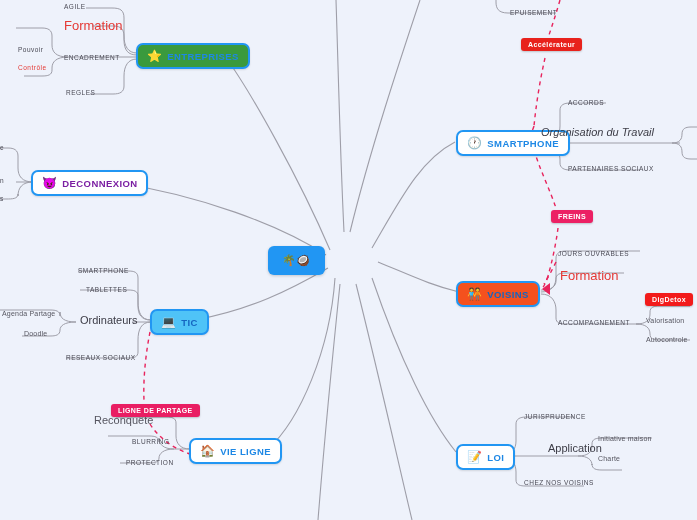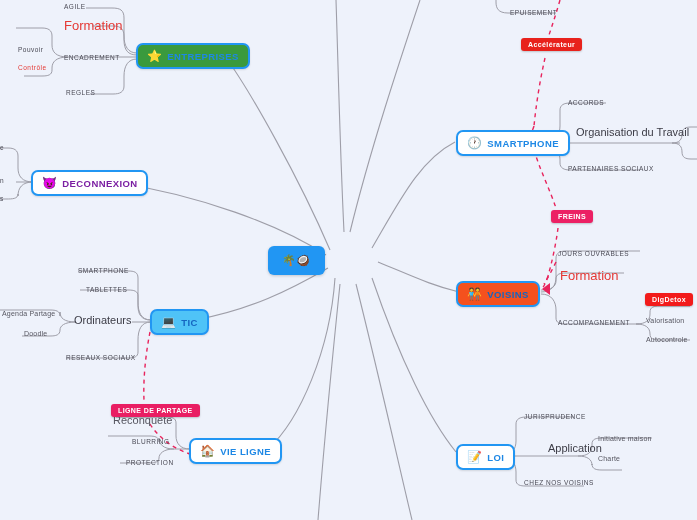--- a/index.html
+++ b/index.html
@@ -192,39 +192,39 @@
   <div class="node leaf" style="left:0px;top:144px;">e</div>
   <div class="node leaf" style="left:0px;top:177px;">n</div>
   <div class="node leaf" style="left:0px;top:195px;">s</div>
 
   <div class="node mnode n-lblue" style="left:150px;top:309px;">
     <span class="emo">💻</span>
     <span>TIC</span>
   </div>
   <div class="node leaf" style="left:78px;top:267px;">SMARTPHONE</div>
   <div class="node leaf" style="left:86px;top:286px;">TABLETTES</div>
-  <div class="node leaf big" style="left:74px;top:314px;">Ordinateurs</div>
+  <div class="node leaf big" style="left:80px;top:314px;">Ordinateurs</div>
   <div class="node leaf" style="left:66px;top:354px;">RESEAUX SOCIAUX</div>
   <div class="node leaf mid" style="left:2px;top:310px;">Agenda Partage</div>
   <div class="node leaf mid" style="left:24px;top:330px;">Doodle</div>
 
   <div class="node mnode n-white" style="left:189px;top:438px;">
     <span class="emo">🏠</span>
     <span>VIE LIGNE</span>
   </div>
-  <div class="node leaf recon" style="left:113px;top:414px;">Reconquête</div>
+  <div class="node leaf recon" style="left:94px;top:414px;">Reconquête</div>
   <div class="node leaf" style="left:132px;top:438px;">BLURRING</div>
   <div class="node leaf" style="left:126px;top:459px;">PROTECTION</div>
 
   <div class="node mnode n-white" style="left:456px;top:130px;">
     <span class="emo">🕐</span>
     <span>SMARTPHONE</span>
   </div>
   <div class="node leaf" style="left:568px;top:99px;">ACCORDS</div>
-  <div class="node leaf big" style="left:576px;top:126px;">Organisation du Travail</div>
+  <div class="node leaf big" style="left:541px;top:126px;font-style:italic;">Organisation du Travail</div>
   <div class="node leaf" style="left:568px;top:165px;">PARTENAIRES SOCIAUX</div>
 
   <div class="node mnode n-orange" style="left:456px;top:281px;">
     <span class="emo">🧑‍🤝‍🧑</span>
     <span>VOISINS</span>
   </div>
   <div class="node leaf" style="left:558px;top:250px;">JOURS OUVRABLES</div>
   <div class="node leaf red" style="left:560px;top:268px;">Formation</div>
   <div class="node leaf" style="left:558px;top:319px;">ACCOMPAGNEMENT</div>
   <div class="node leaf mid" style="left:646px;top:317px;">Valorisation</div>

